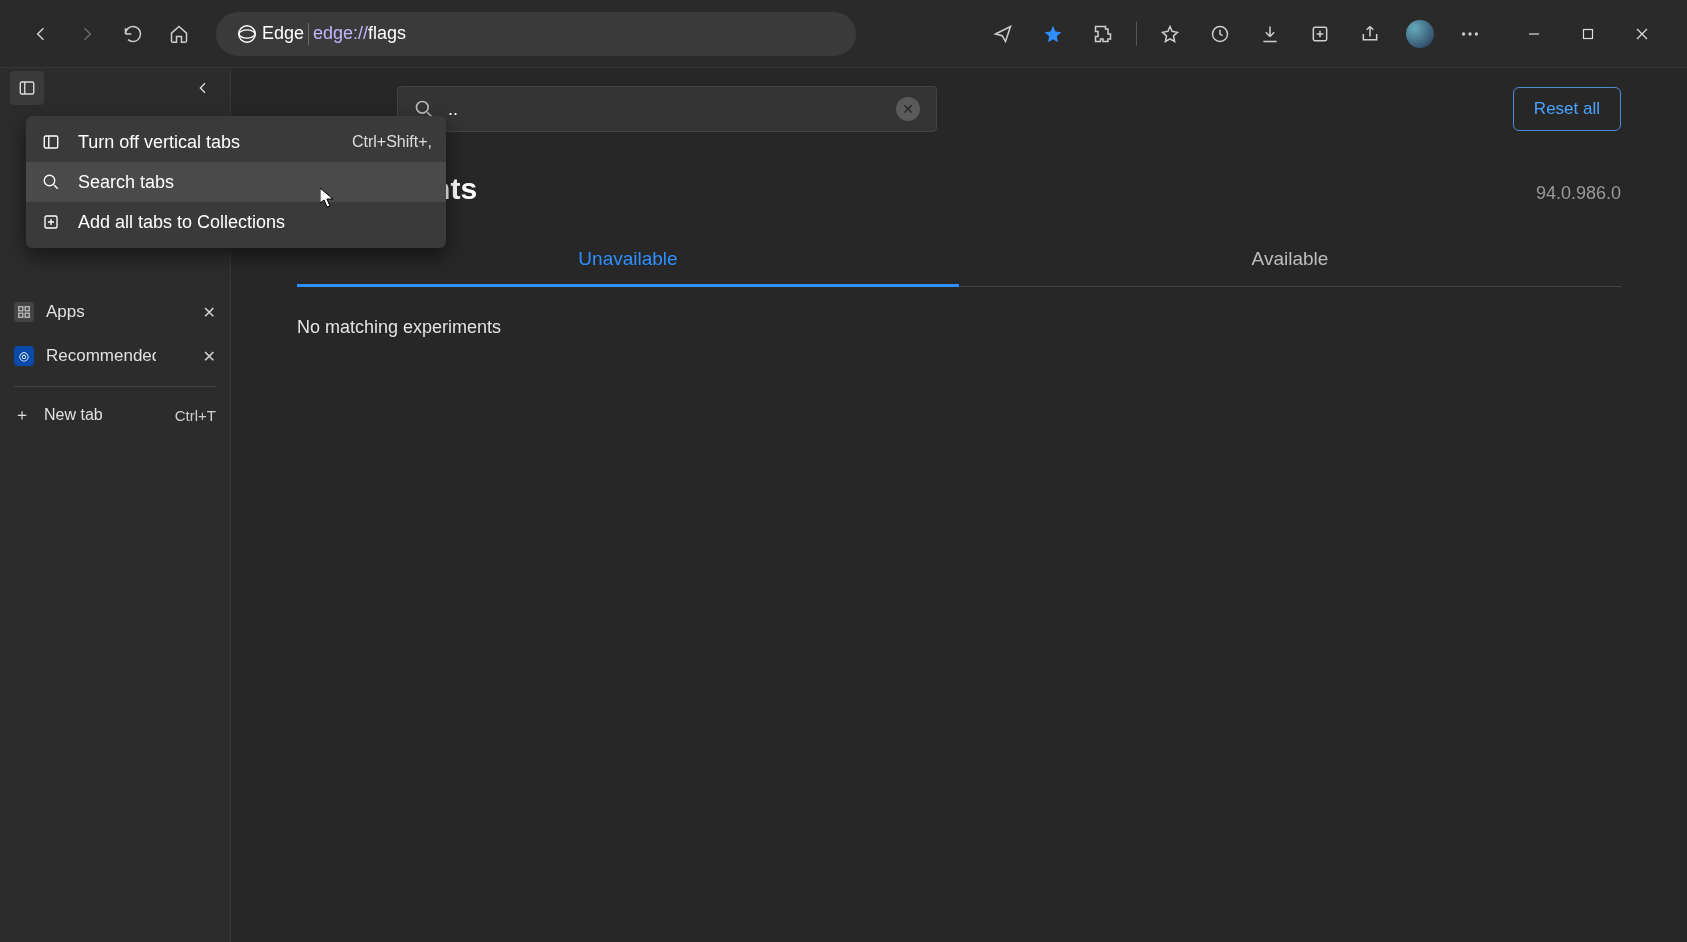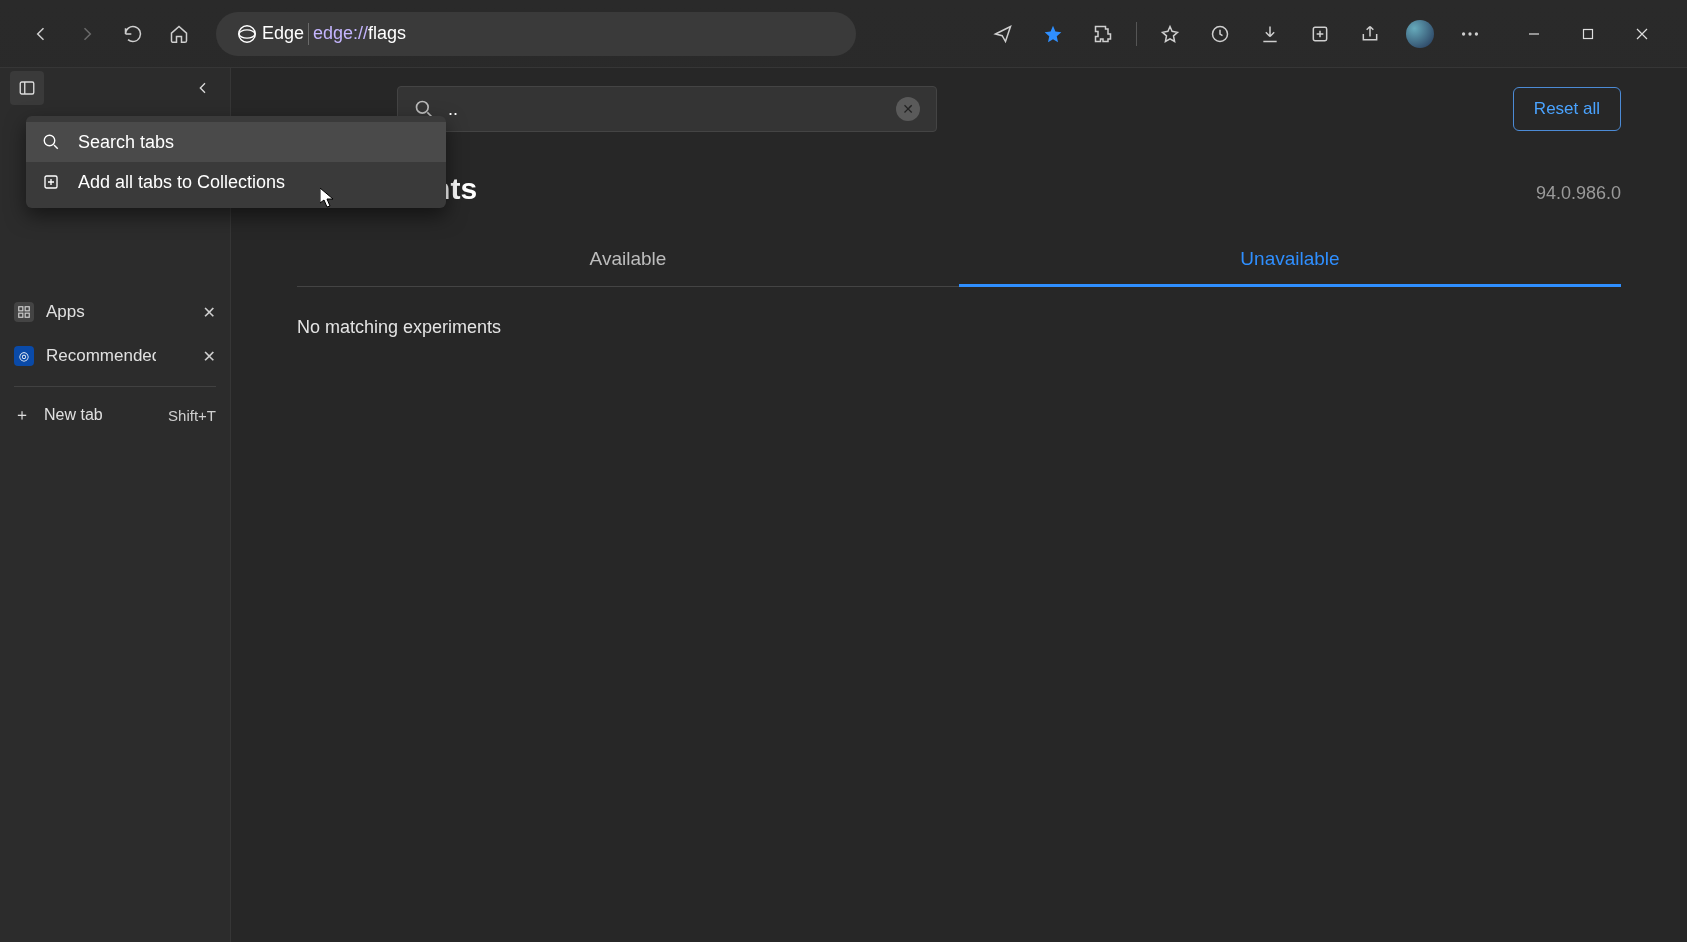--- a/index.html
+++ b/index.html
@@ -270,21 +270,21 @@
         </div>
         <div class="vtab rec">
           <span class="fav">◎</span>
           <span style="white-space:nowrap;overflow:hidden;text-overflow:clip;max-width:110px">Recommended D</span>
           <span class="close">✕</span>
         </div>
         <div class="sidebar-sep"></div>
         <div class="newtab">
           <span>＋</span>
           <span>New tab</span>
-          <span class="shortcut">Shift+T</span>
+          <span class="shortcut">Ctrl+T</span>
         </div>
       </div>
     </div>
 
     <div class="content">
       <div class="flags-page">
         <div class="top-row">
           <div style="width:70px"></div>
           <div class="search-wrap">
             <svg width="20" height="20" viewBox="0 0 24 24" fill="none" stroke="#bbb" stroke-width="2">
@@ -296,30 +296,40 @@
           </div>
           <button class="reset-btn">Reset all</button>
         </div>
 
         <div class="exp-head">
           <h1>Experiments</h1>
           <span class="ver">94.0.986.0</span>
         </div>
 
         <div class="tabs">
+          <div class="tab active">Unavailable</div>
           <div class="tab">Available</div>
-          <div class="tab active">Unavailable</div>
         </div>
 
         <div class="empty-msg">No matching experiments</div>
       </div>
     </div>
   </div>
 
   <div class="ctx">
+    <div class="ctx-item">
+      <span class="ctx-icon">
+        <svg width="18" height="18" viewBox="0 0 24 24" fill="none" stroke="#fff" stroke-width="1.8">
+            <rect x="3" y="4" width="18" height="16" rx="2"></rect>
+            <path d="M9 4v16"></path>
+          </svg>
+      </span>
+      <span>Turn off vertical tabs</span>
+      <span class="shortcut">Ctrl+Shift+,</span>
+    </div>
     <div class="ctx-item hover">
       <span class="ctx-icon">
         <svg width="18" height="18" viewBox="0 0 24 24" fill="none" stroke="#fff" stroke-width="1.8">
             <circle cx="10" cy="10" r="7"></circle>
             <path d="M21 21l-5-5"></path>
           </svg>
       </span>
       <span>Search tabs</span>
     </div>
     <div class="ctx-item">

